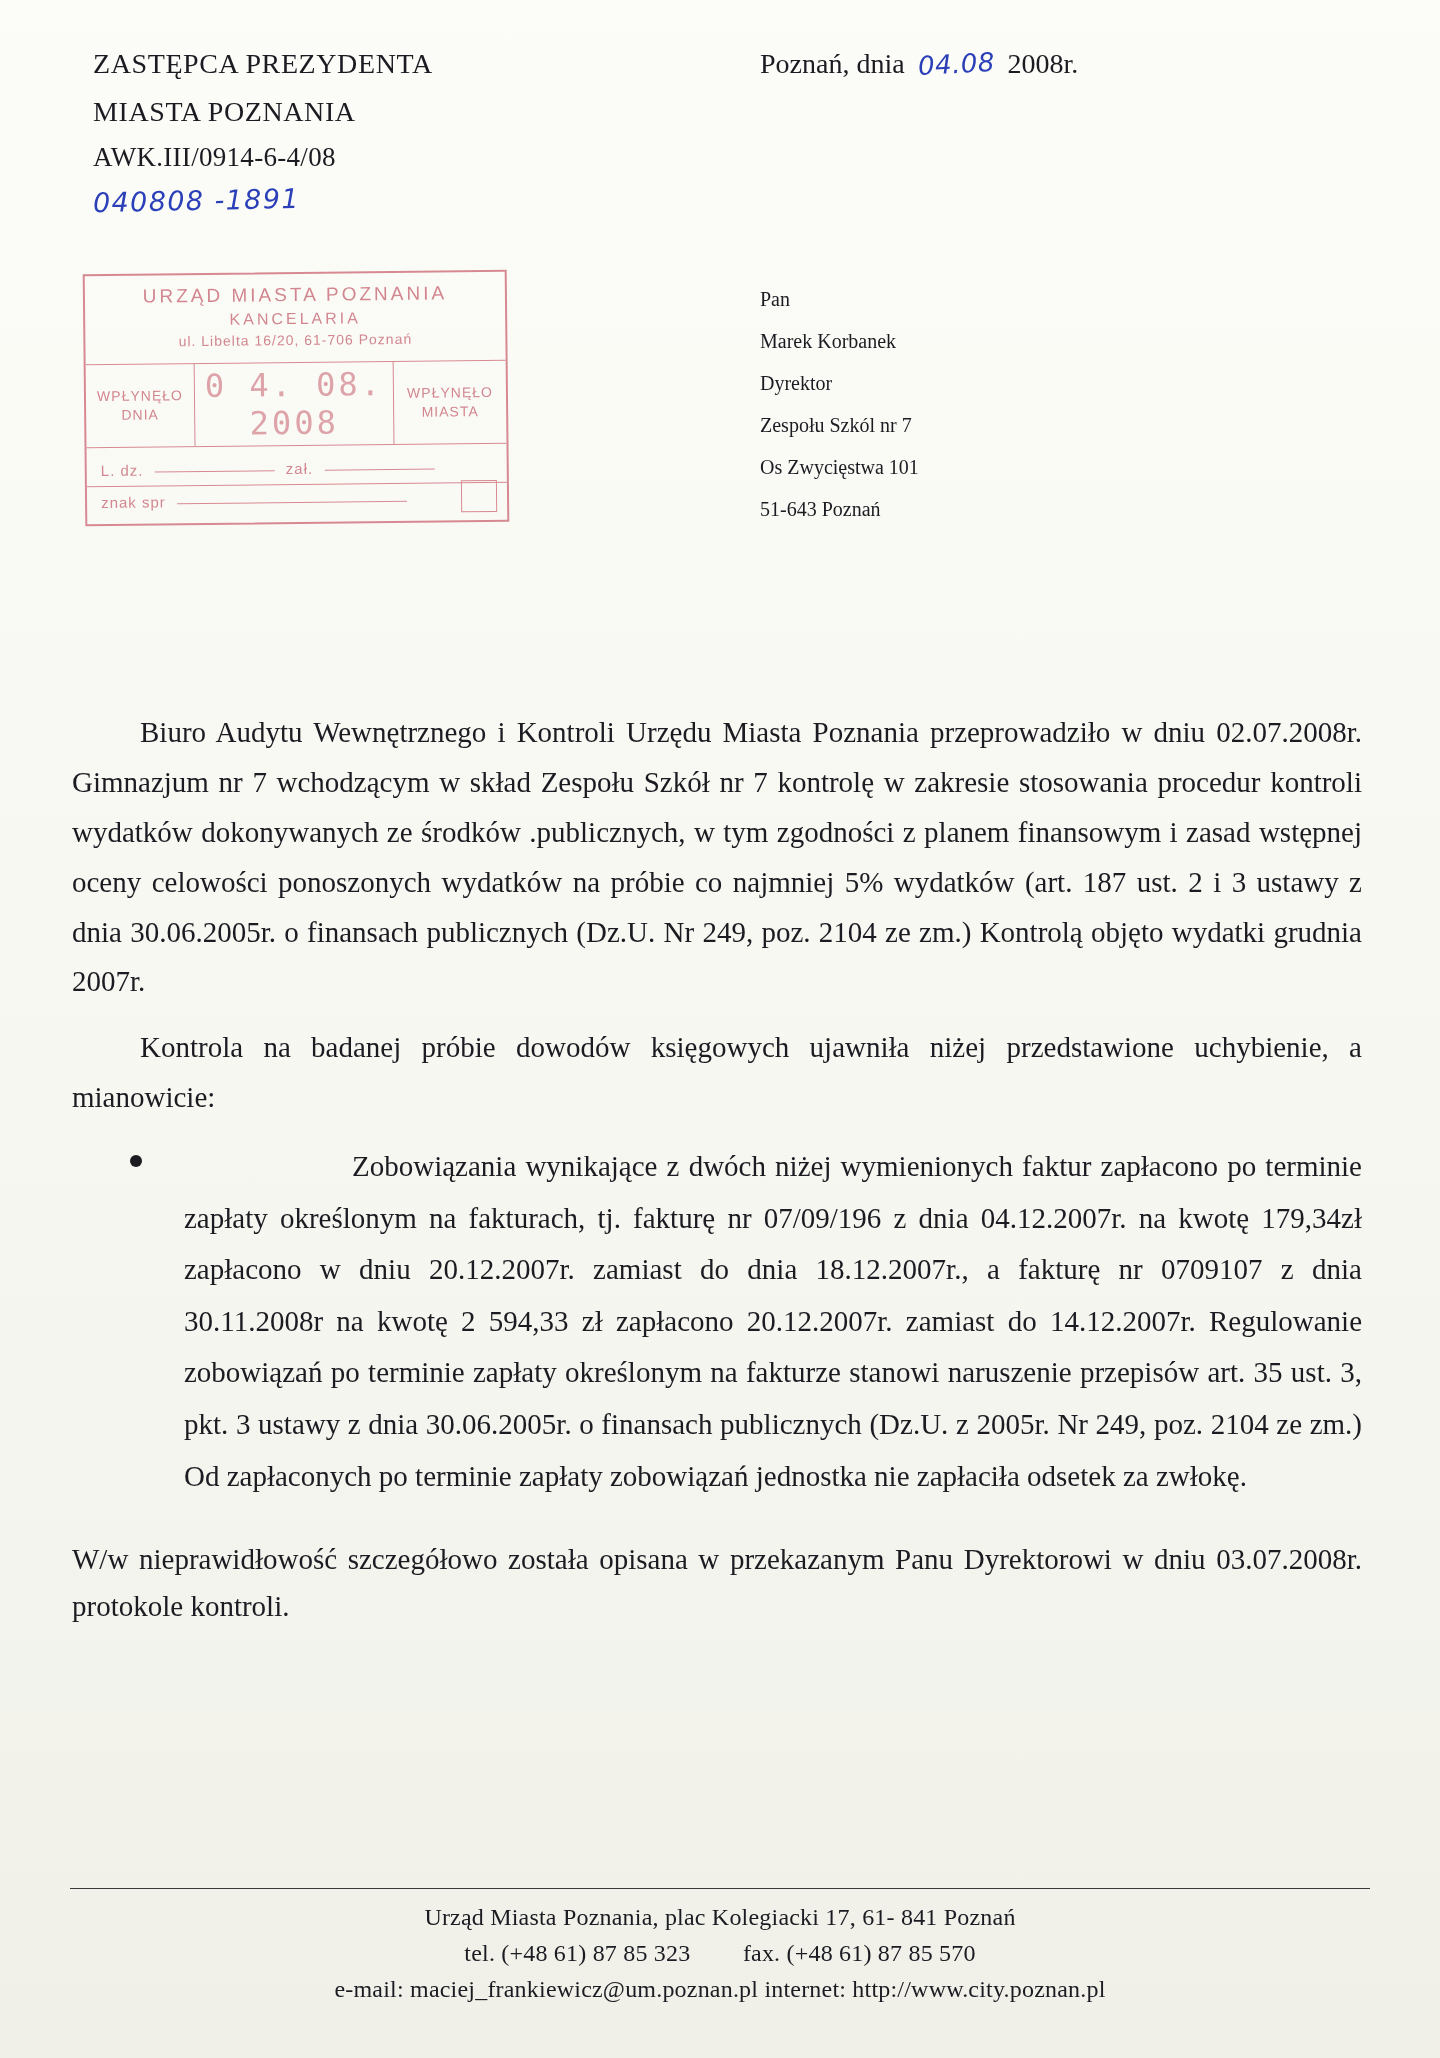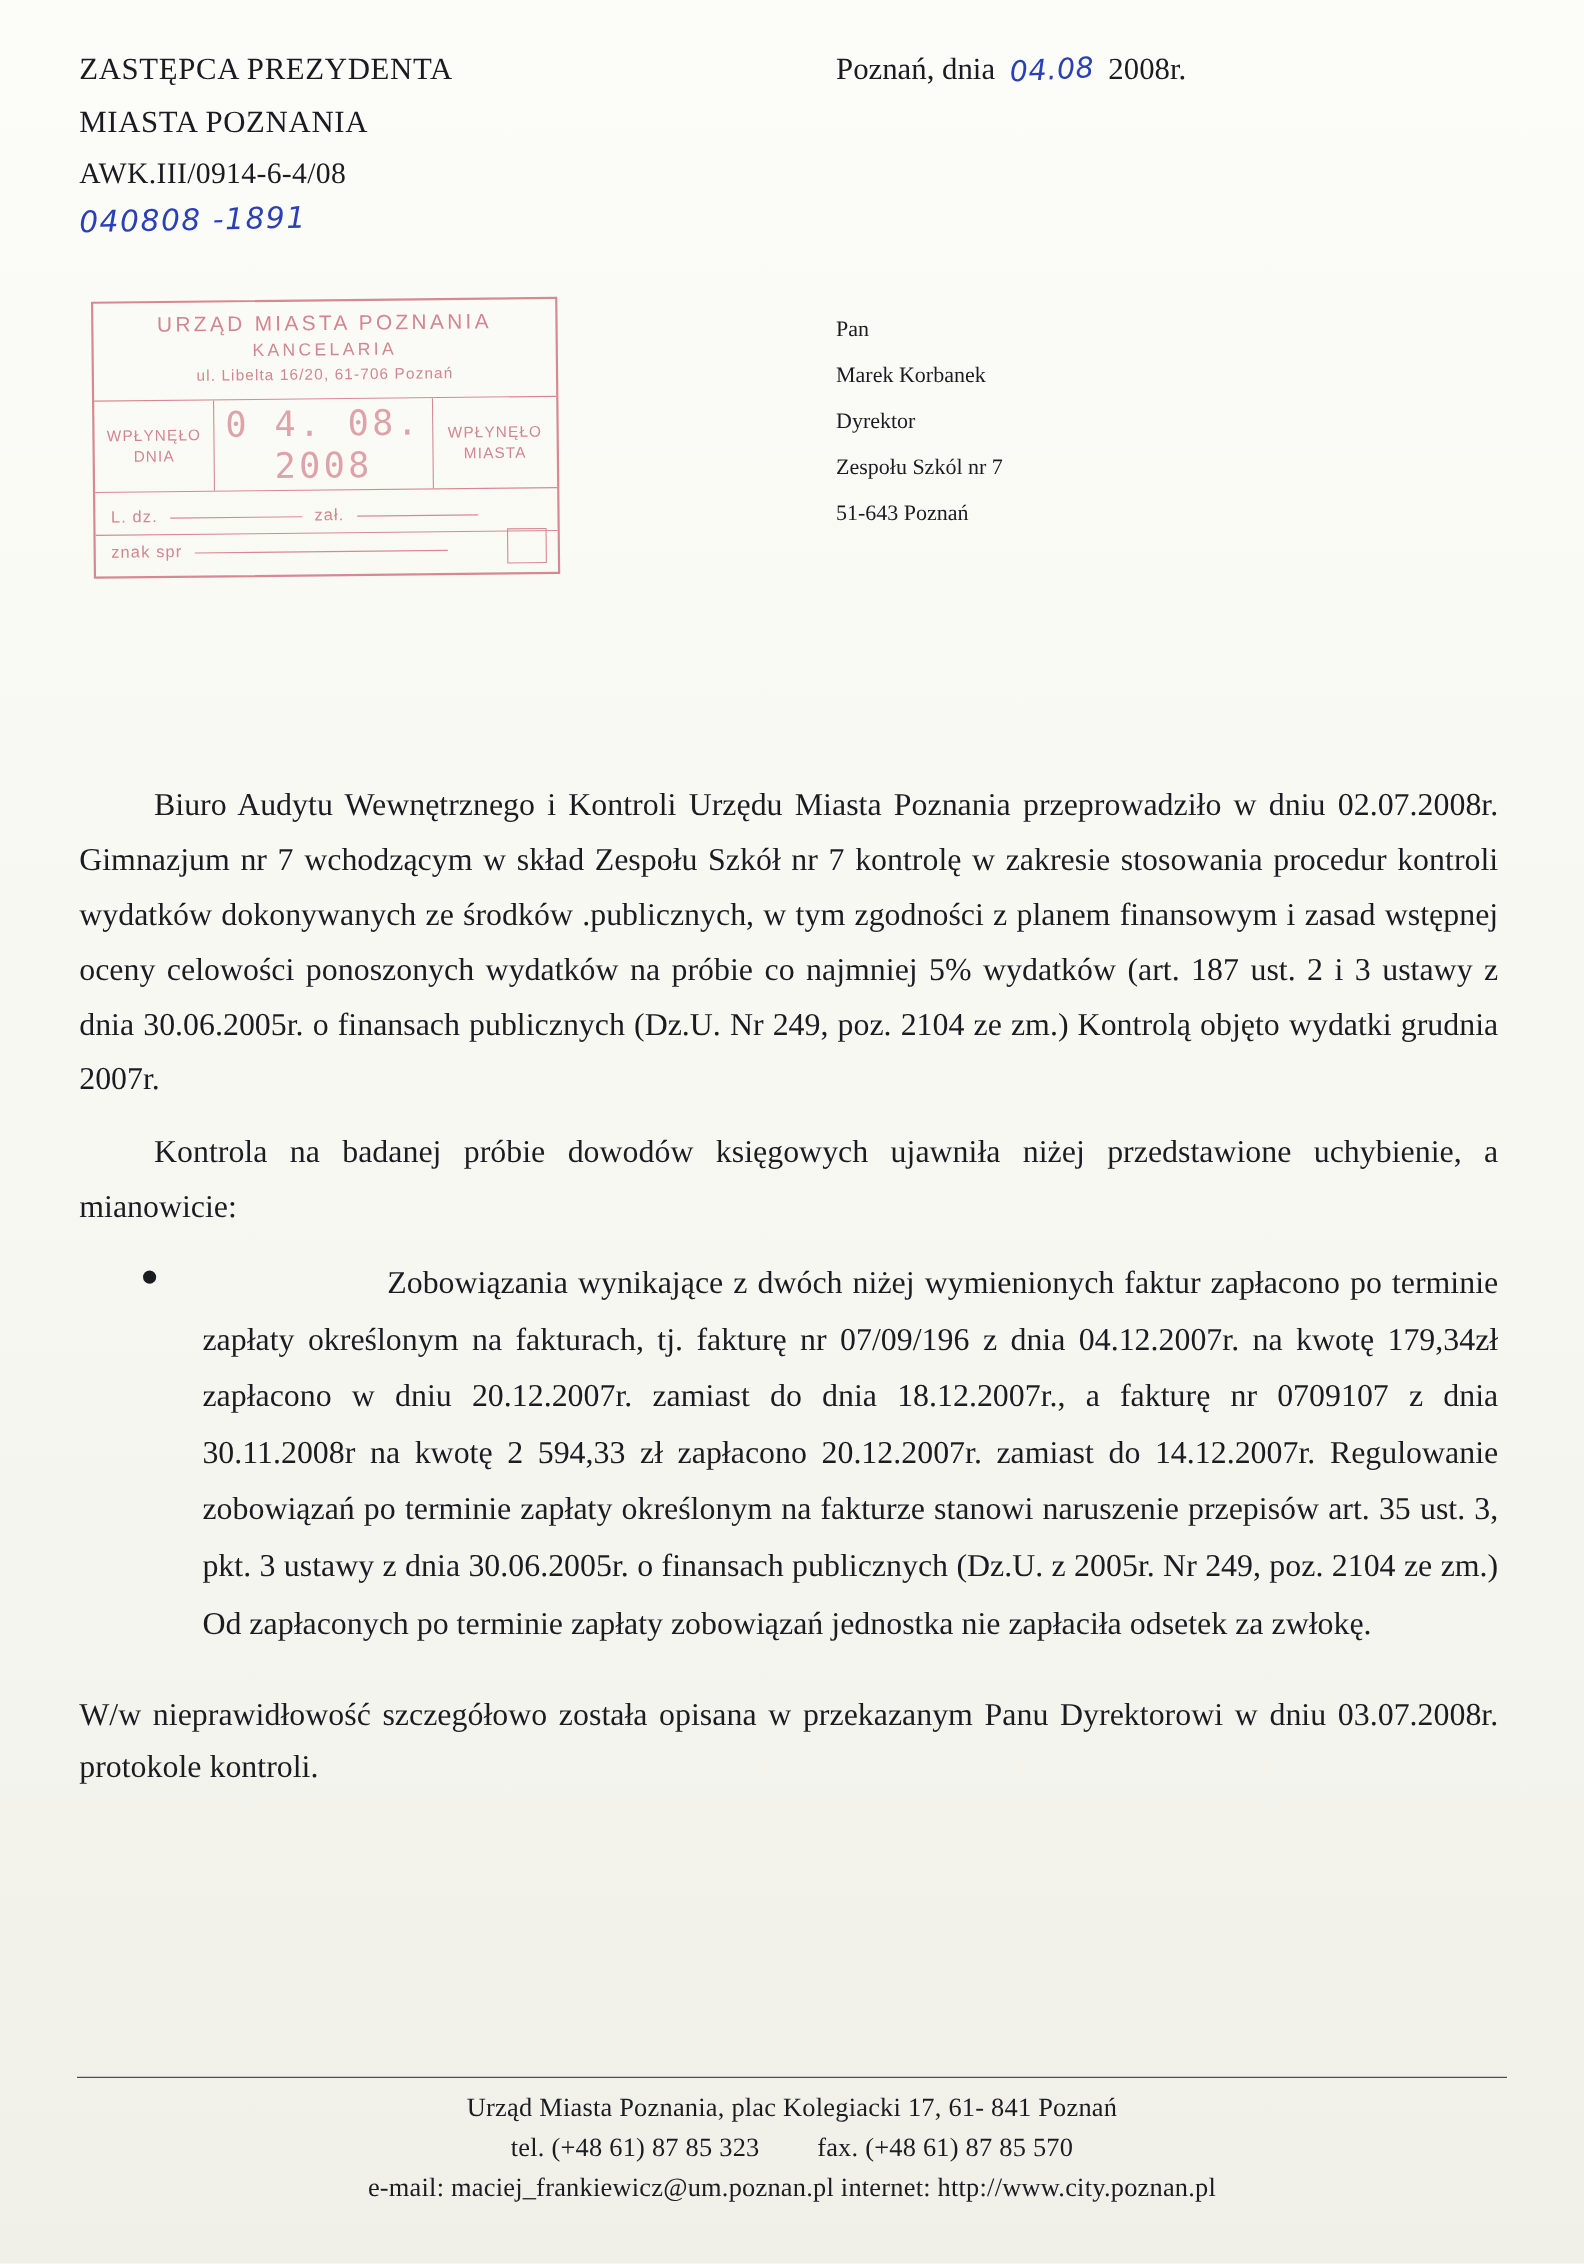--- a/index.html
+++ b/index.html
@@ -28,21 +28,21 @@
   .sheet {
     position: absolute;
     left: 0; top: 0;
     width: 1440px;
     height: 2058px;
   }
 
   
   .sender-block {
     position: absolute;
-    left: 72px;
+    left: 93px;
     top: 40px;
     width: 560px;
   }
   .sender-line {
     font-size: 28px;
     letter-spacing: 0.6px;
     line-height: 1.72;
     white-space: nowrap;
   }
   .ref-number {
@@ -301,20 +301,21 @@
         <span class="rule" style="width:230px;"></span>
       </div>
       <div class="stamp-box-sm"></div>
     </div>
 
     <div class="addressee">
       <div>Pan</div>
       <div>Marek Korbanek</div>
       <div>Dyrektor</div>
       <div>Zespołu Szkól nr 7</div>
+      <div>Os Zwycięstwa 101</div>
       <div>51-643 Poznań</div>
     </div>
 
     <div class="body">
       <p class="just indent">Biuro Audytu Wewnętrznego i Kontroli Urzędu Miasta Poznania przeprowadziło w dniu 02.07.2008r. Gimnazjum nr 7 wchodzącym w skład Zespołu Szkół nr 7 kontrolę w zakresie stosowania procedur kontroli wydatków dokonywanych ze środków .publicznych, w tym zgodności z planem finansowym i zasad wstępnej oceny celowości ponoszonych wydatków na próbie co najmniej 5% wydatków (art. 187 ust. 2 i 3 ustawy z dnia 30.06.2005r. o finansach publicznych (Dz.U. Nr 249, poz. 2104 ze zm.) Kontrolą objęto wydatki grudnia 2007r.</p>
       <div class="para-gap"></div>
       <p class="just indent">Kontrola na badanej próbie dowodów księgowych ujawniła niżej przedstawione uchybienie, a mianowicie:</p>
 
       <ul class="findings">
         <li>

